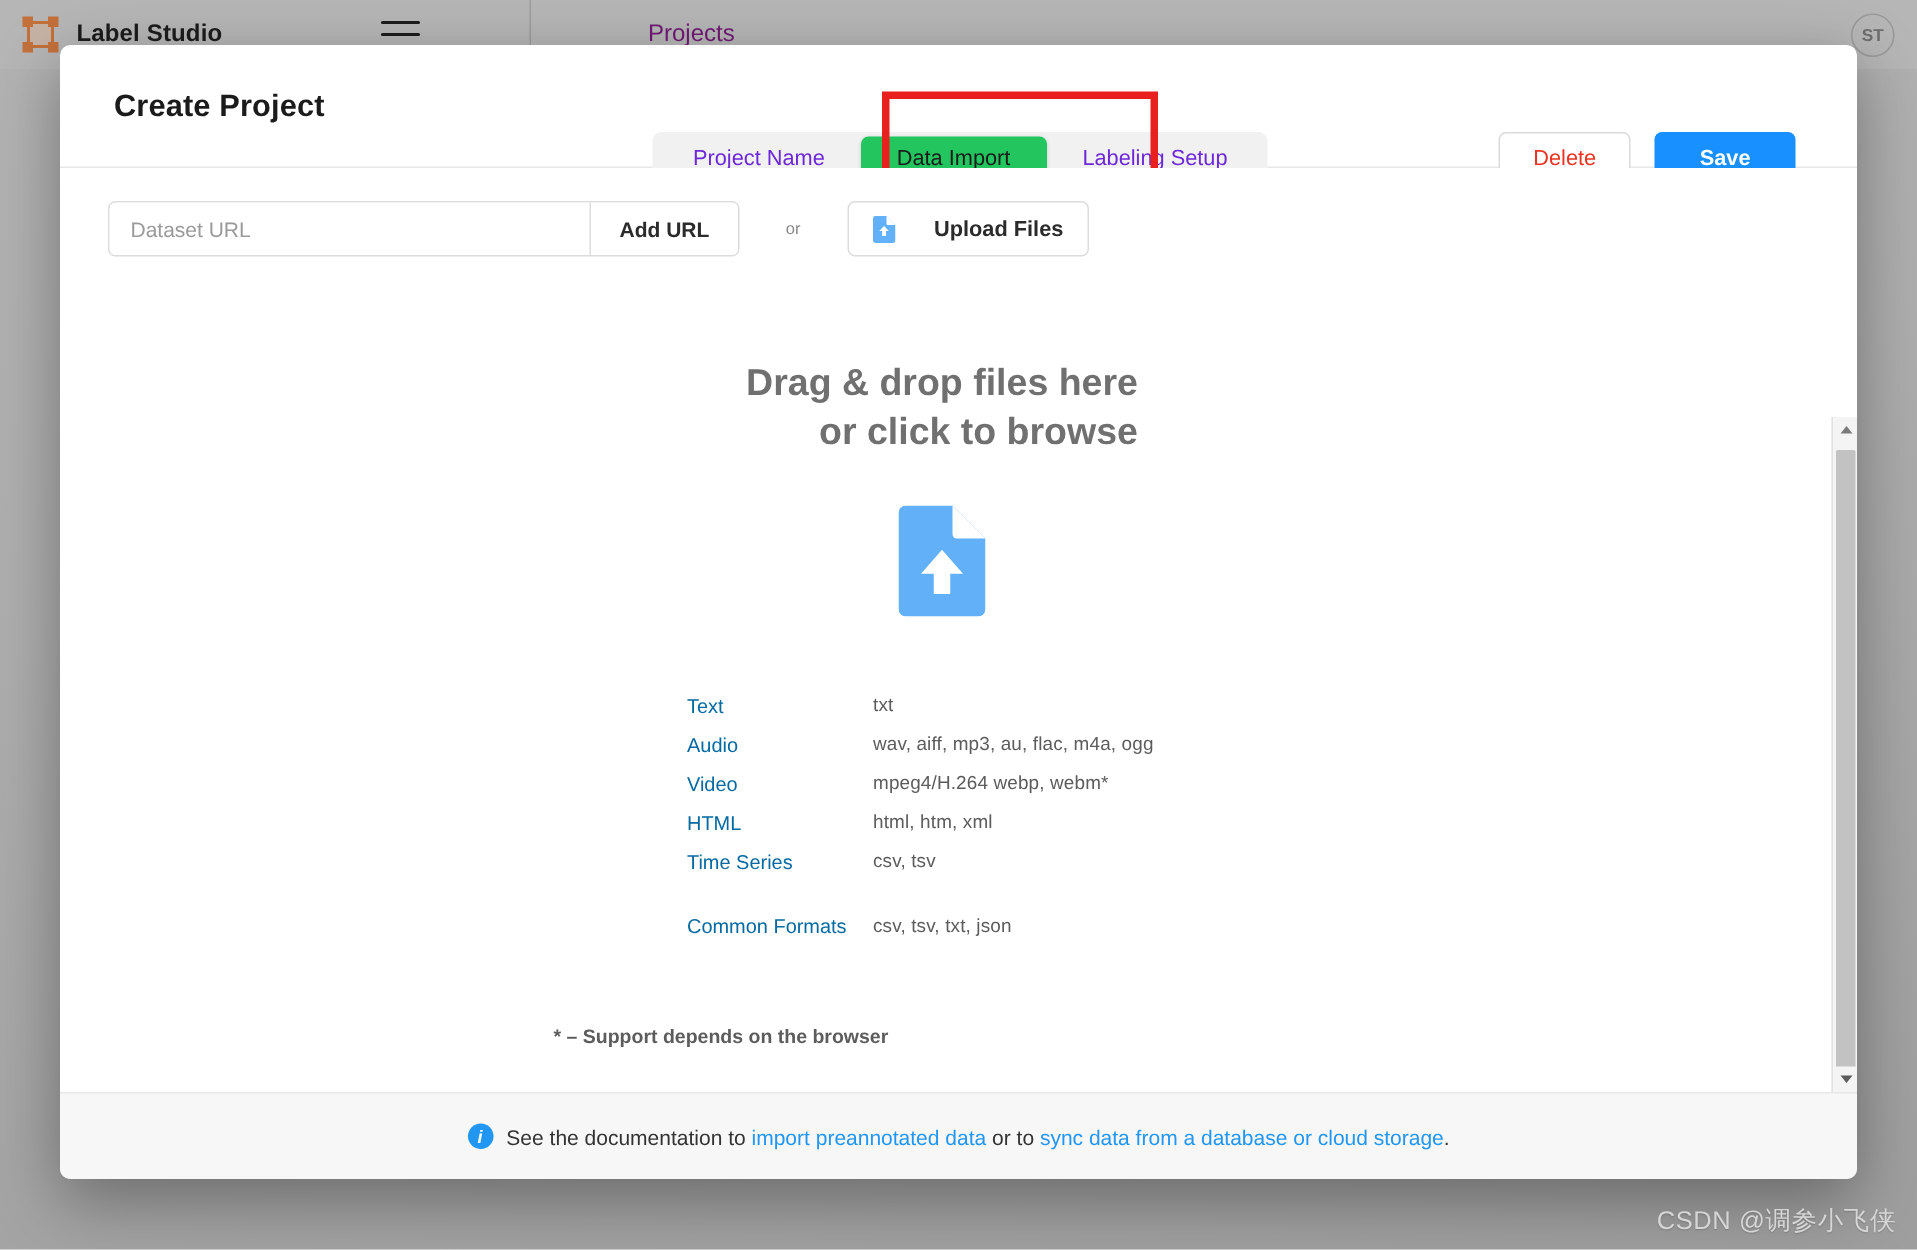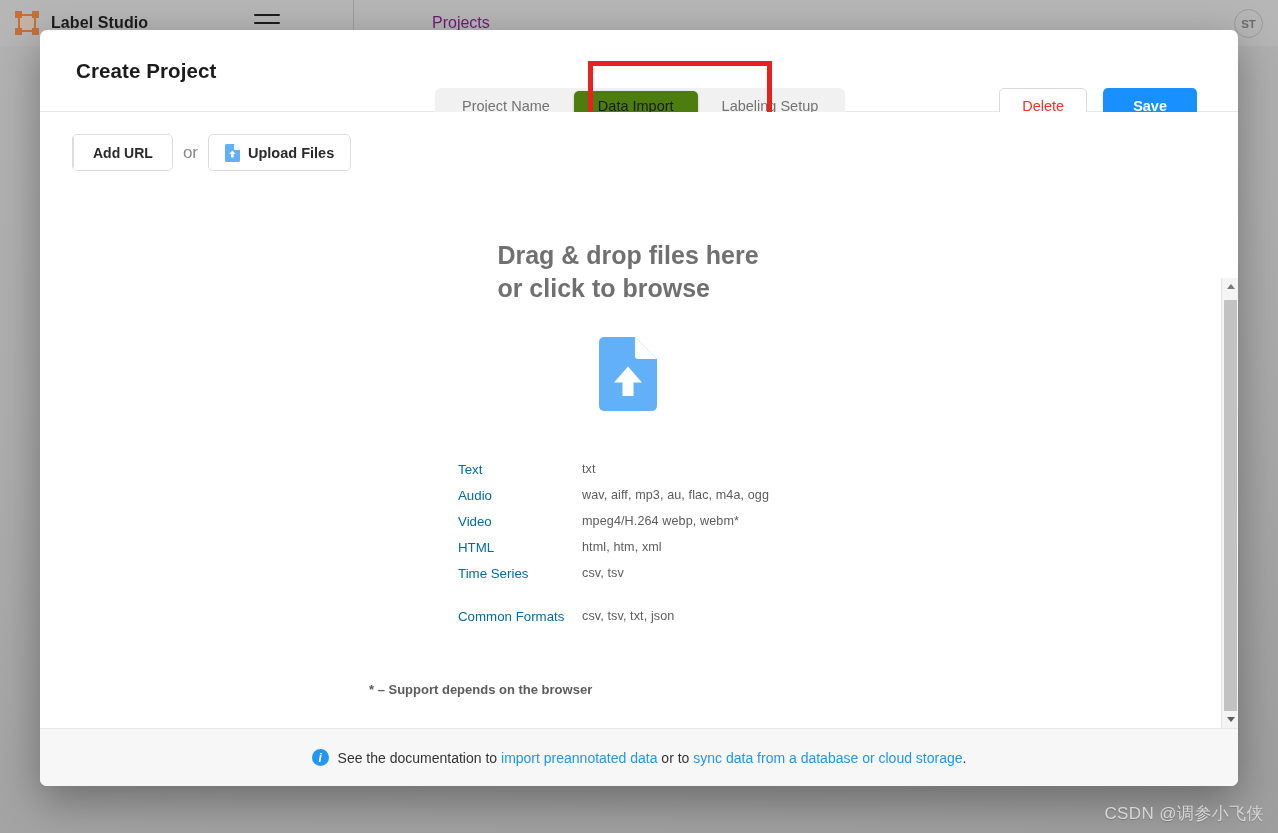--- a/index.html
+++ b/index.html
@@ -85,25 +85,25 @@
 
   #tabs {
     position: absolute; left: 395px; top: 58px;
     display: flex; align-items: center;
     background: #f1f1f1; border-radius: 6px;
     padding: 3px; height: 35px;
   }
   .tab {
     height: 29px; padding: 0 24px;
     display: flex; align-items: center; justify-content: center;
-    font-size: 14.5px; color: #737373; border-radius: 5px;
+    font-size: 14.5px; color: #6d28d9; border-radius: 5px;
     cursor: pointer; white-space: nowrap;
   }
   .tab.active {
-    background: #4d7c0f; color: #1b1b1b;
+    background: #22c55e; color: #1b1b1b;
     box-shadow: 0 1px 3px rgba(0,0,0,.17);
   }
 
   #highlight-box {
     position: absolute; left: 548px; top: 31px;
     width: 184px; height: 84px;
     border: 5px solid #e8201e;
     pointer-events: none;
   }
 
@@ -142,42 +142,42 @@
     width: 320px; height: 35px; border: none; outline: none;
     padding: 0 14px; font-size: 14px; color: #3c3c3c;
     font-family: "Liberation Sans", sans-serif;
   }
   #dataset-url::placeholder { color: #9a9a9a; }
   #btn-addurl {
     border: none; border-left: 1px solid #dcdcdc; background: #fff;
     padding: 0 19px; font-size: 14px; font-weight: bold; color: #2b2b2b;
     cursor: pointer; font-family: "Liberation Sans", sans-serif;
   }
-  #or-text { margin: 0 10px; font-size: 17px; color: #888; }
+  #or-text { margin: 0 31px; font-size: 11px; color: #888; }
   #btn-upload {
     height: 37px; padding: 0 16px;
     background: #fff; border: 1px solid #dcdcdc; border-radius: 5px;
-    display: flex; align-items: center; gap: 8px;
+    display: flex; align-items: center; gap: 26px;
     font-size: 14.5px; font-weight: bold; color: #2b2b2b; cursor: pointer;
     font-family: "Liberation Sans", sans-serif;
   }
 
   
   .file-ico { display: block; }
 
   
   #dropzone {
     position: absolute; left: 0; top: 68px; right: 22px; bottom: 0;
     overflow: hidden;
     display: flex; flex-direction: column; align-items: center;
     padding-top: 59px;
   }
   #drop-title {
     font-size: 25px; font-weight: bold; color: #707070;
-    line-height: 1.32; text-align: left;
+    line-height: 1.32; text-align: right;
   }
   #big-icon { margin-top: 32px; }
 
   #formats {
     margin-top: 47px; width: 340px;
   }
   .fmt-row { display: flex; margin-bottom: 11px; }
   .fmt-label {
     width: 124px; font-size: 13.3px; color: #0369a1; flex: none;
   }
@@ -279,20 +279,21 @@
     <div id="header-actions">
       <button id="btn-delete">Delete</button>
       <button id="btn-save">Save</button>
     </div>
   </div>
 
   <div id="modal-body">
 
     <div id="url-row">
       <div id="url-group">
+        <input id="dataset-url" type="text" placeholder="Dataset URL" style="">
         <button id="btn-addurl">Add URL</button>
       </div>
       <span id="or-text">or</span>
       <button id="btn-upload">
         <span>
           <svg class="file-ico" width="15" height="18" viewBox="0 0 15 18">
             <path d="M0 1.6A1.6 1.6 0 0 1 1.6 0H9l6 6v10.4A1.6 1.6 0 0 1 13.4 18H1.6A1.6 1.6 0 0 1 0 16.4z" fill="#62b0f7"></path>
             <path d="M9 0l6 6H9.8A.8.8 0 0 1 9 5.2z" fill="#ffffff"></path>
             <path d="M7.4 6.6l3.2 3.4H8.7v3.4H6.1V10H4.2z" fill="#ffffff"></path>
           </svg>

